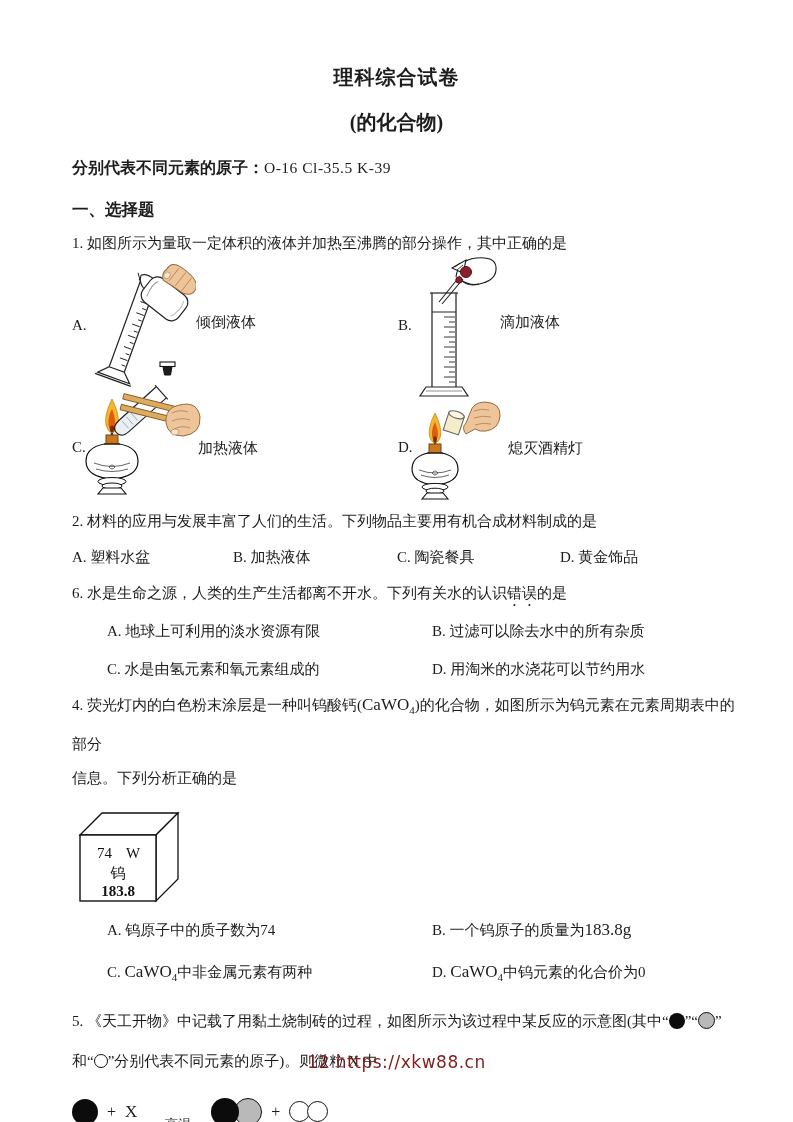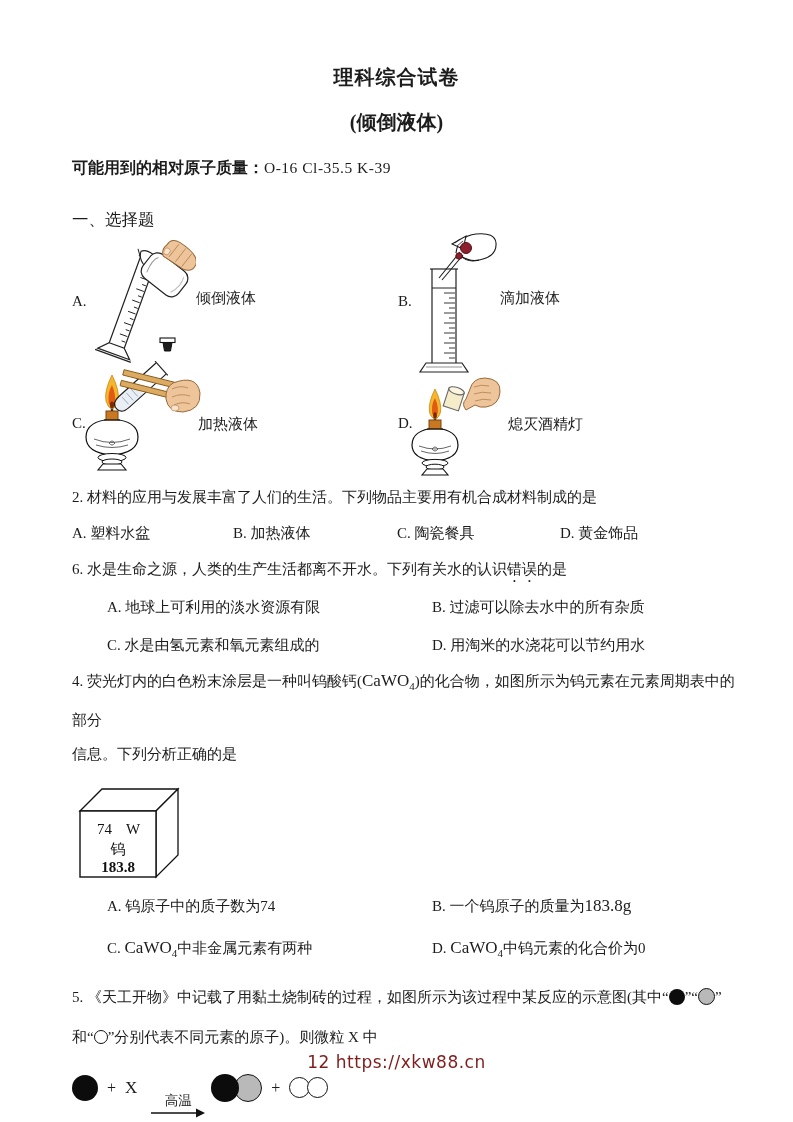--- a/index.html
+++ b/index.html
@@ -8,21 +8,21 @@
     position:relative; width:793px; height:1122px; margin:0 auto;
     background:#ffffff; overflow:hidden;
     font-family:"Liberation Serif","DejaVu Serif",serif;
     color:#1c1c1c; font-size:15px;
   }
   .title { padding-top:64px; text-align:center; font-size:20px; font-weight:bold; letter-spacing:1px; }
   .subtitle { margin-top:18px; text-align:center; font-size:20px; font-weight:bold; }
   .atomic-line { margin:22px 48px 0 72px; font-size:15px; }
   .atomic-line .lbl { font-weight:bold; font-size:16px; }
   .atomic-line .vals { font-size:15.5px; letter-spacing:0.5px; }
-  .section-title { margin:30px 48px 0 72px; font-size:16.5px; font-weight:normal; }
+  .section-title { margin:20px 48px 0 72px; font-size:16.5px; font-weight:bold; }
   .q-text { margin:10px 44px 0 72px; line-height:24px; }
   .q1-figs { position:relative; height:252px; margin-top:2px; }
   .q1-figs .opt-label, .q1-figs .fig-caption { position:absolute; font-size:15px; }
   .q1-figs .figwrap { position:absolute; }
   .opts-row4 { display:grid; grid-template-columns:161px 164px 163px auto; margin:12px 0 0 72px; line-height:24px; }
   .opts-grid2 { display:grid; grid-template-columns:325px auto; row-gap:12px; margin:8px 0 0 107px; line-height:26px; }
   .q4-para { margin:6px 44px 0 72px; line-height:34px; }
   .q5-para { margin:10px 30px 0 72px; line-height:40px; }
   .formula { font-size:17px; }
   .formula sub { font-size:11px; }
@@ -57,28 +57,29 @@
   }
   svg { display:block; }
   svg text { font-family:"Liberation Serif","DejaVu Serif",serif; fill:#111; }
 </style>
 </head>
 <body>
 
 <div class="page">
 
   <div class="title">理科综合试卷</div>
-  <div class="subtitle">(倾倒液体)</div>
+  <div class="subtitle">(的化合物)</div>
 
   <div class="atomic-line">
-    <span class="lbl">可能用到的相对原子质量：</span><span class="vals">O-16  Cl-35.5  K-39</span>
+    <span class="lbl">分别代表不同元素的原子：</span><span class="vals">O-16  Cl-35.5  K-39</span>
   </div>
 
   <div class="section-title">一、选择题</div>
 
+  <div class="q-text">1. 如图所示为量取一定体积的液体并加热至沸腾的部分操作，其中正确的是</div>
 
   <div class="q1-figs">
 
     <span class="opt-label" style="left:72px; top:60px;">A.</span>
     <div class="figwrap" style="left:86px; top:0;">
       <svg width="110" height="130" viewBox="0 0 110 130">
 
         <g transform="rotate(20 28 120)" stroke="#222" fill="none" stroke-width="1.2">
           <path d="M20,20 L20,112 M36,20 L36,112"></path>
           <path d="M18,20 L38,20 M20,21 L15,14" stroke-width="1"></path>

